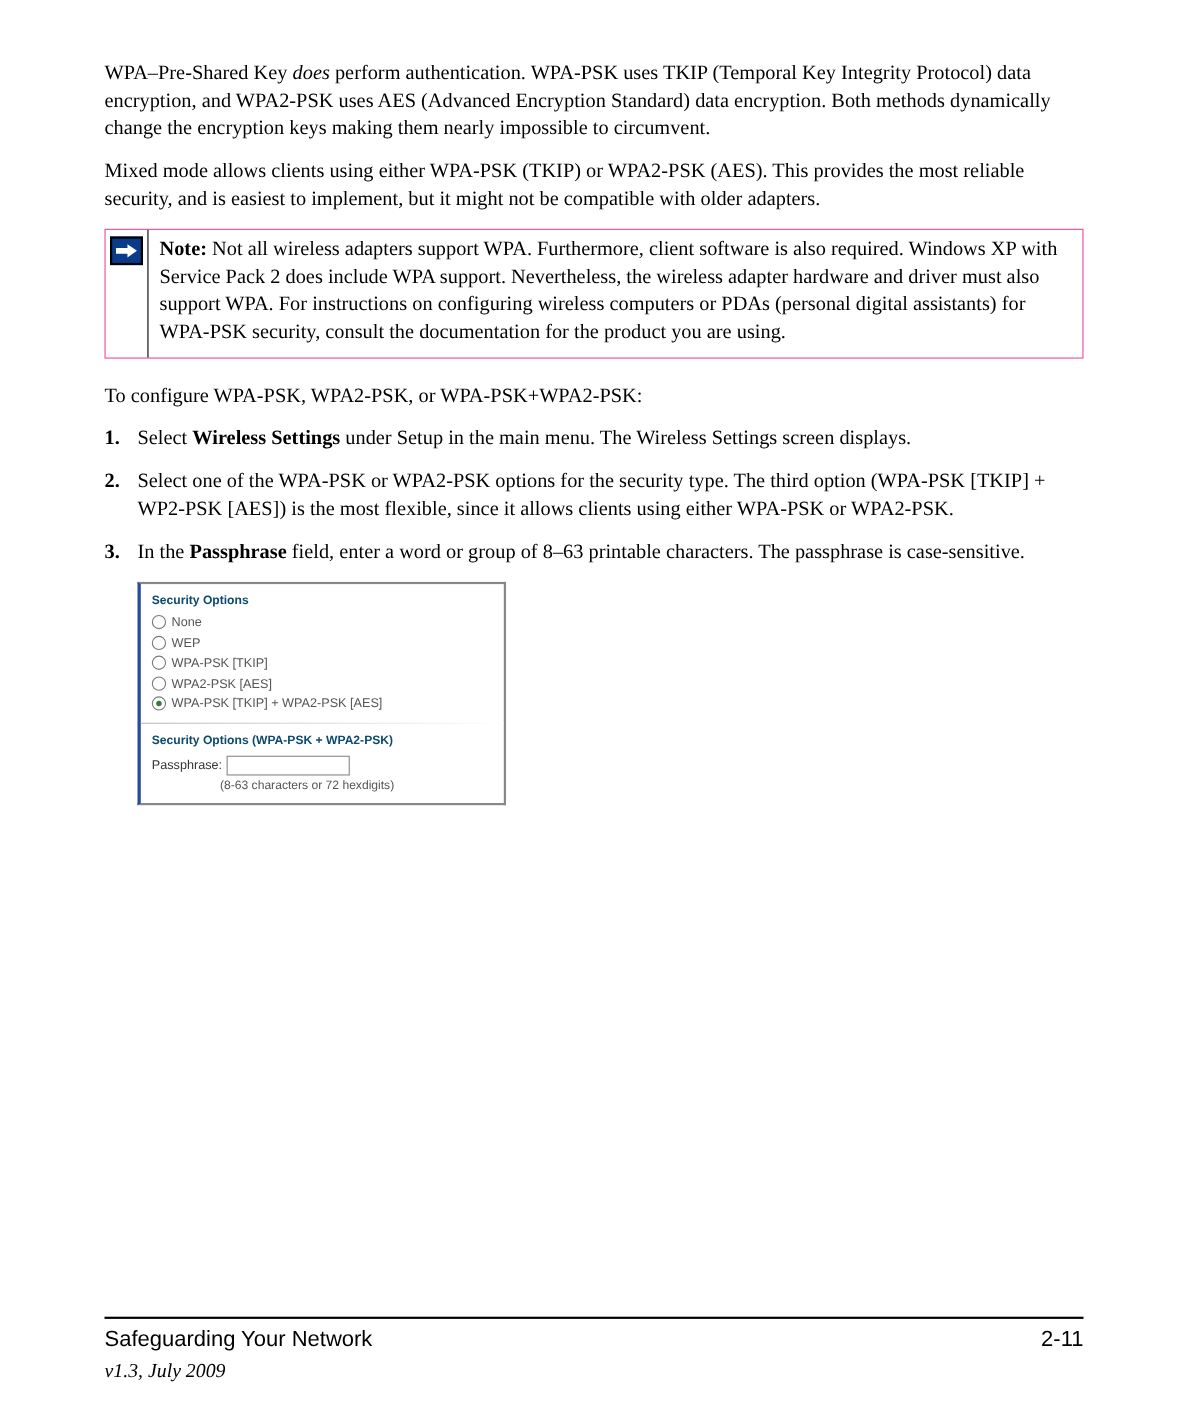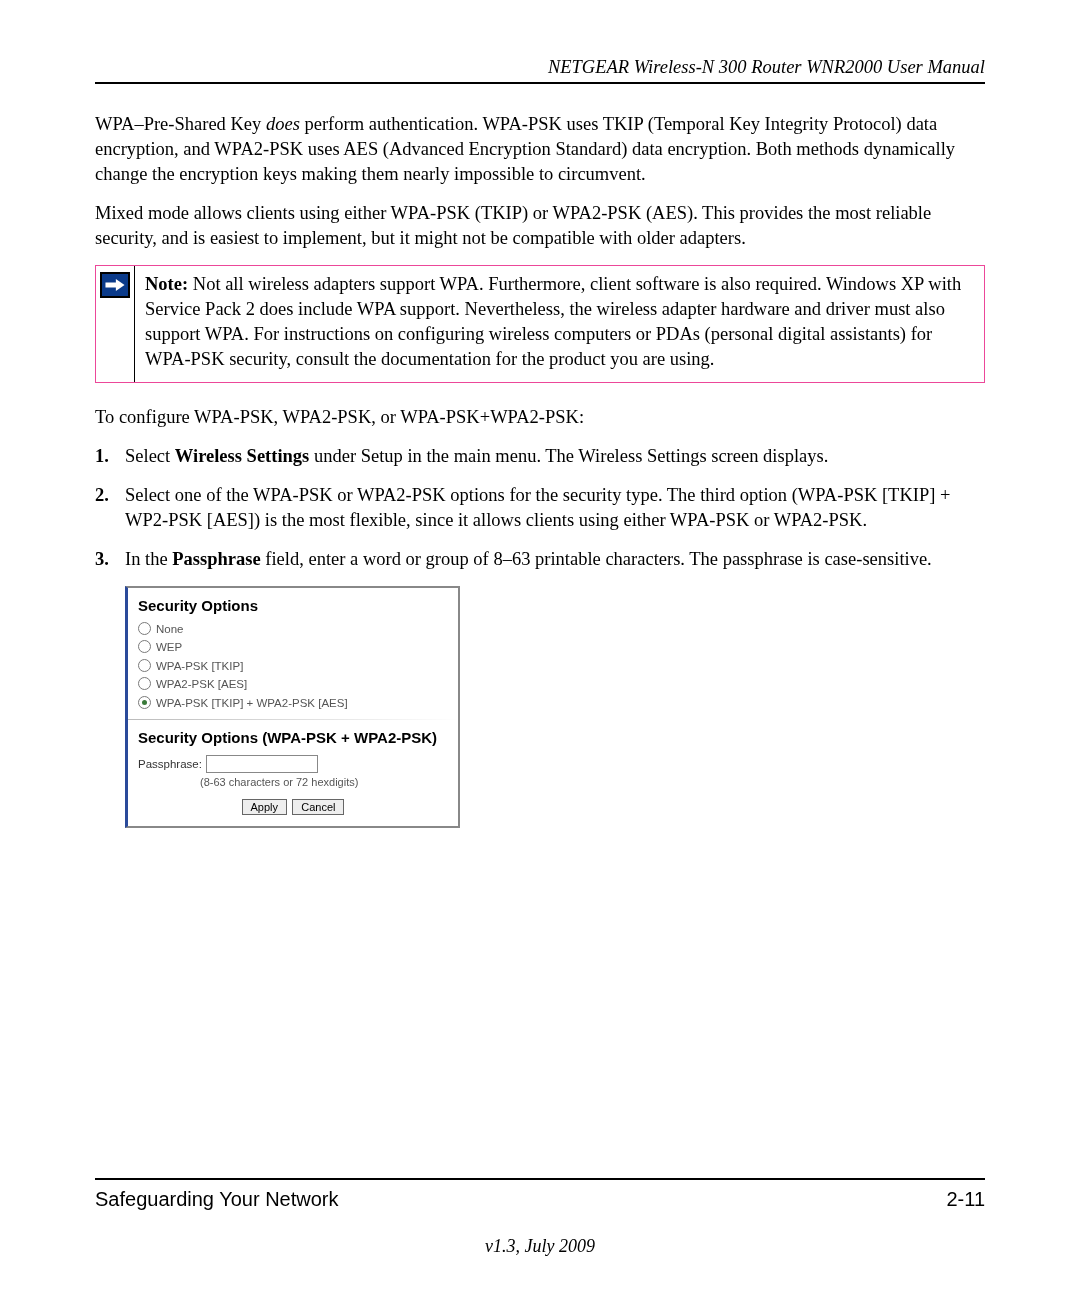--- a/index.html
+++ b/index.html
@@ -83,23 +83,23 @@
     font-family: Verdana, Arial, sans-serif;
     font-size: 11.5px;
     color: #333;
     background: #fff;
   }
   .sec-inner {
     padding: 8px 10px 8px 10px;
   }
   .sec-title {
     font-weight: bold;
-    color: #000000;
+    color: #0c4a6e;
     margin-bottom: 6px;
-    font-size: 15px;
+    font-size: 11px;
   }
   .sec-row {
     margin: 3px 0;
     display: flex;
     color: #555;
   }
   .radio {
     width: 11px;
     height: 11px;
     border: 1px solid #7a7a7a;
@@ -170,35 +170,32 @@
     border-top: 2px solid #000;
     margin-bottom: 6px;
   }
   .footer-row {
     display: flex;
     justify-content: space-between;
     font-family: Arial, Helvetica, sans-serif;
     font-size: 20px;
   }
   .footer-version {
-    text-align: center;
+    text-align: left;
     font-style: italic;
     font-family: "Times New Roman", serif;
     font-size: 18px;
-    margin-top: 21px;
+    margin-top: 2px;
   }
 </style>
 </head>
 <body>
 
 <div class="page">
 
-  <div class="header-area">
-    <span>NETGEAR Wireless-N 300 Router WNR2000 User Manual</span>
-  </div>
 
   <p class="para">
     <span>WPA–Pre-Shared Key </span><span class="italic">does</span><span> perform authentication. WPA-PSK uses TKIP (Temporal Key Integrity Protocol) data encryption, and WPA2-PSK uses AES (Advanced Encryption Standard) data encryption. Both methods dynamically change the encryption keys making them nearly impossible to circumvent.</span>
   </p>
 
   <p class="para">Mixed mode allows clients using either WPA-PSK (TKIP) or WPA2-PSK (AES). This provides the most reliable security, and is easiest to implement, but it might not be compatible with older adapters.</p>
 
   <div class="note-wrap">
     <div class="note-icon-cell">
       <div class="note-icon">
@@ -261,24 +258,20 @@
 
         <div class="sec-divider"></div>
 
         <div class="sec-title">Security Options (WPA-PSK + WPA2-PSK)</div>
         <div class="pass-row">
           <span>Passphrase:</span>
           <span class="pass-input"></span>
         </div>
         <div class="pass-hint">(8-63 characters or 72 hexdigits)</div>
 
-        <div class="btn-row">
-          <button class="win-btn">Apply</button>
-          <button class="win-btn">Cancel</button>
-        </div>
       </div>
     </div>
   </div>
 
   <div class="footer-area">
     <div class="footer-rule"></div>
     <div class="footer-row">
       <span>Safeguarding Your Network</span>
       <span>2-11</span>
     </div>

